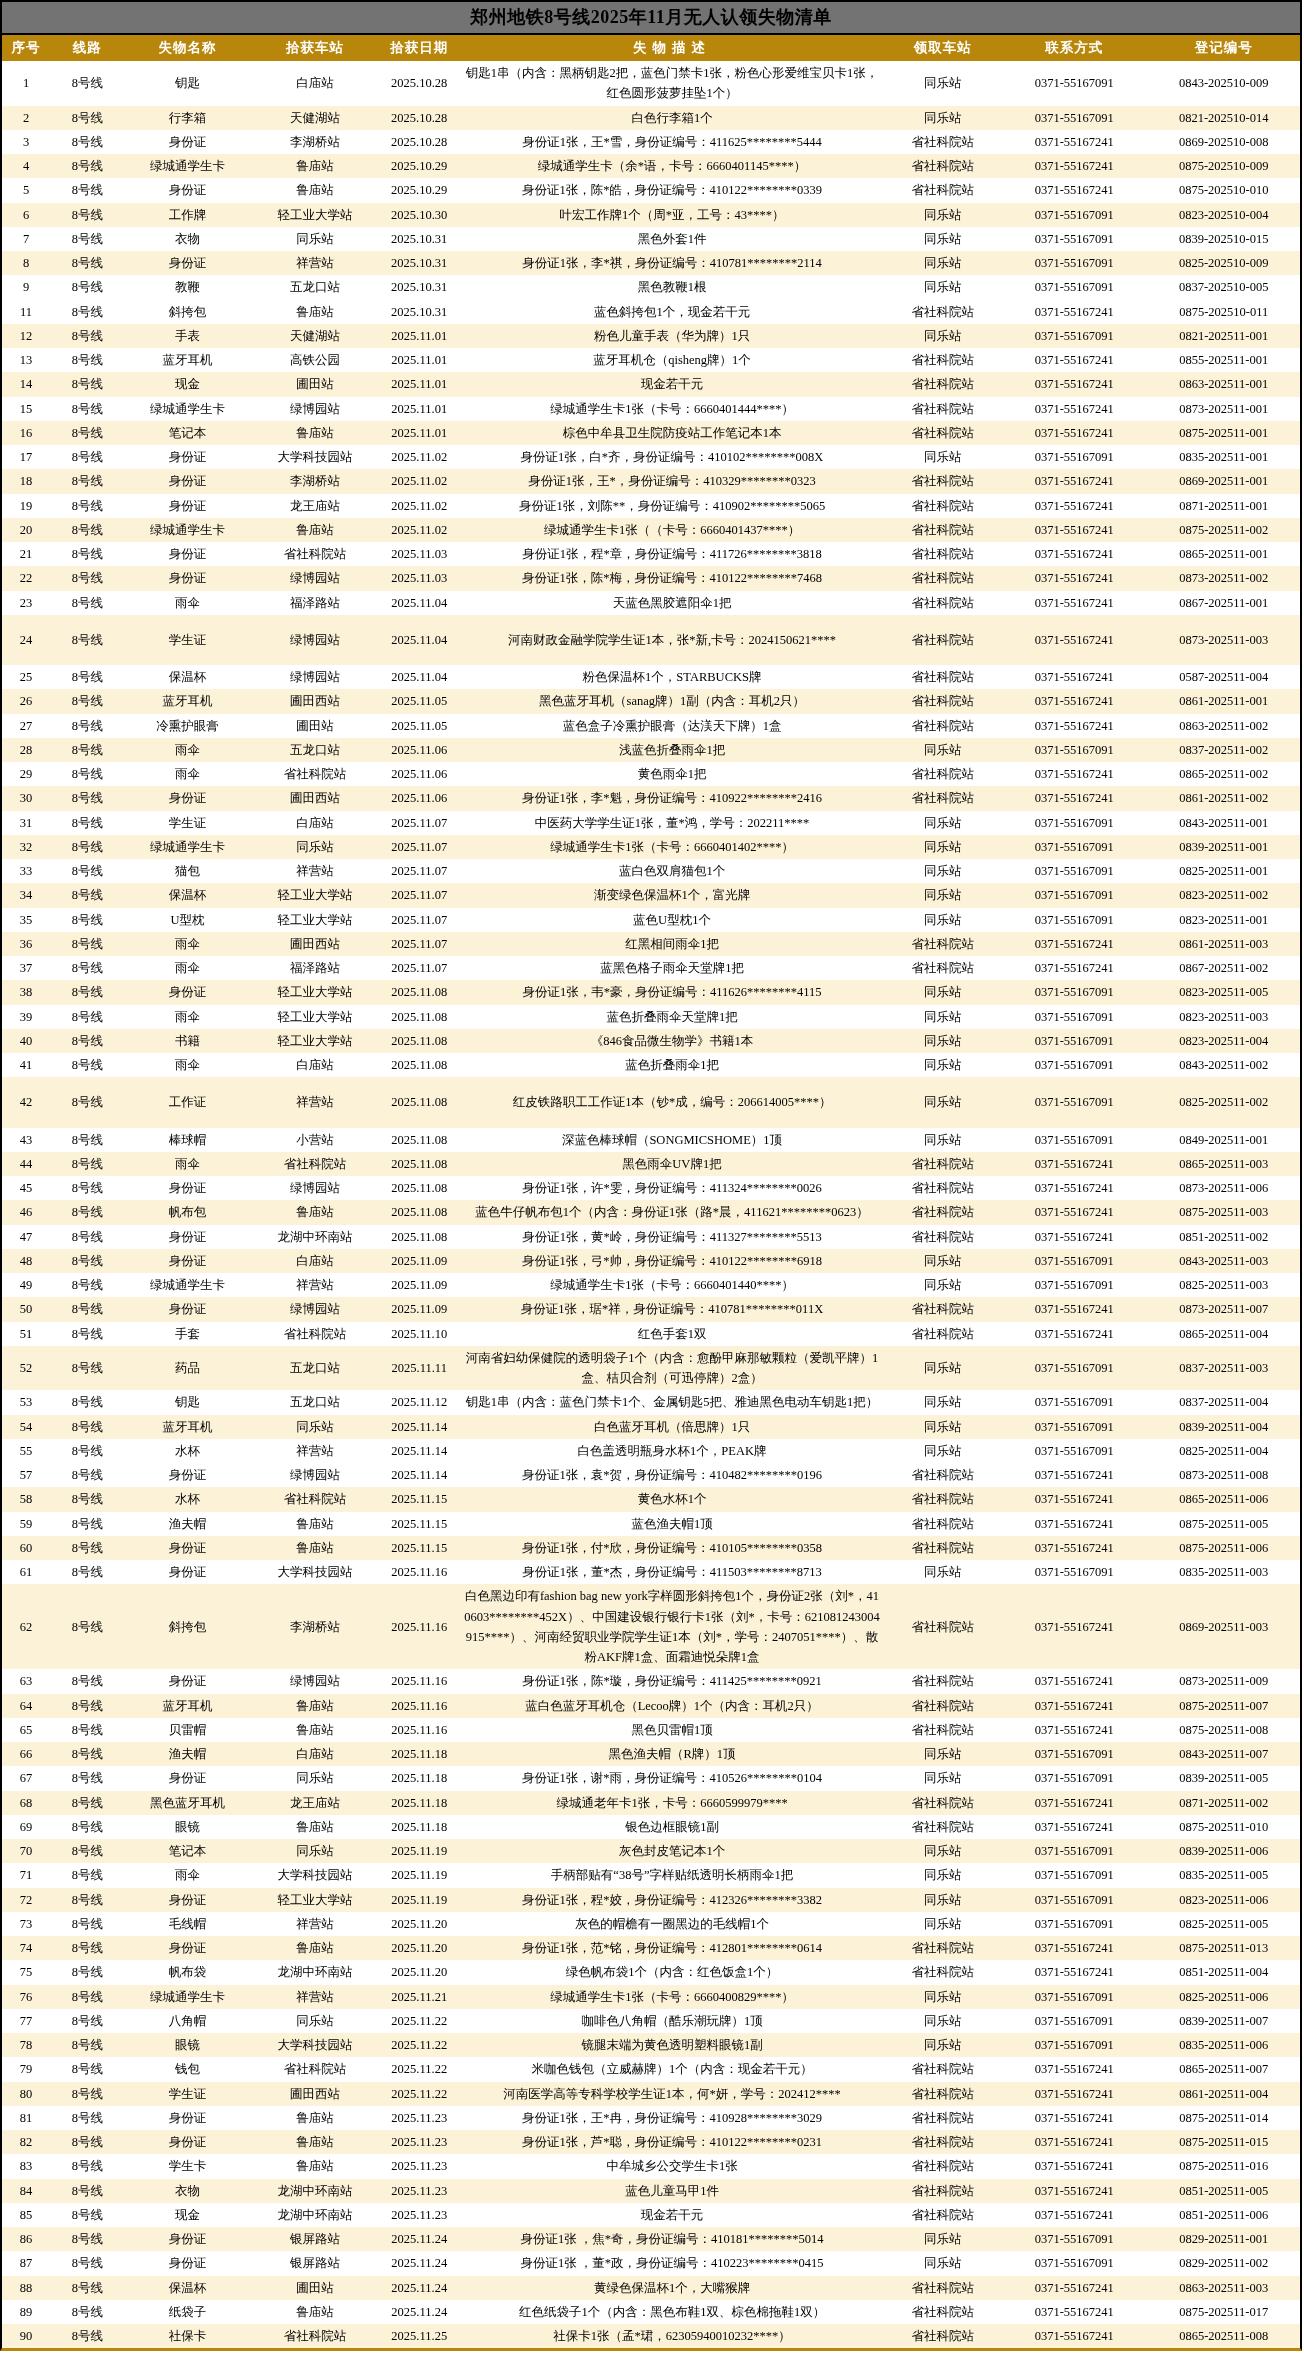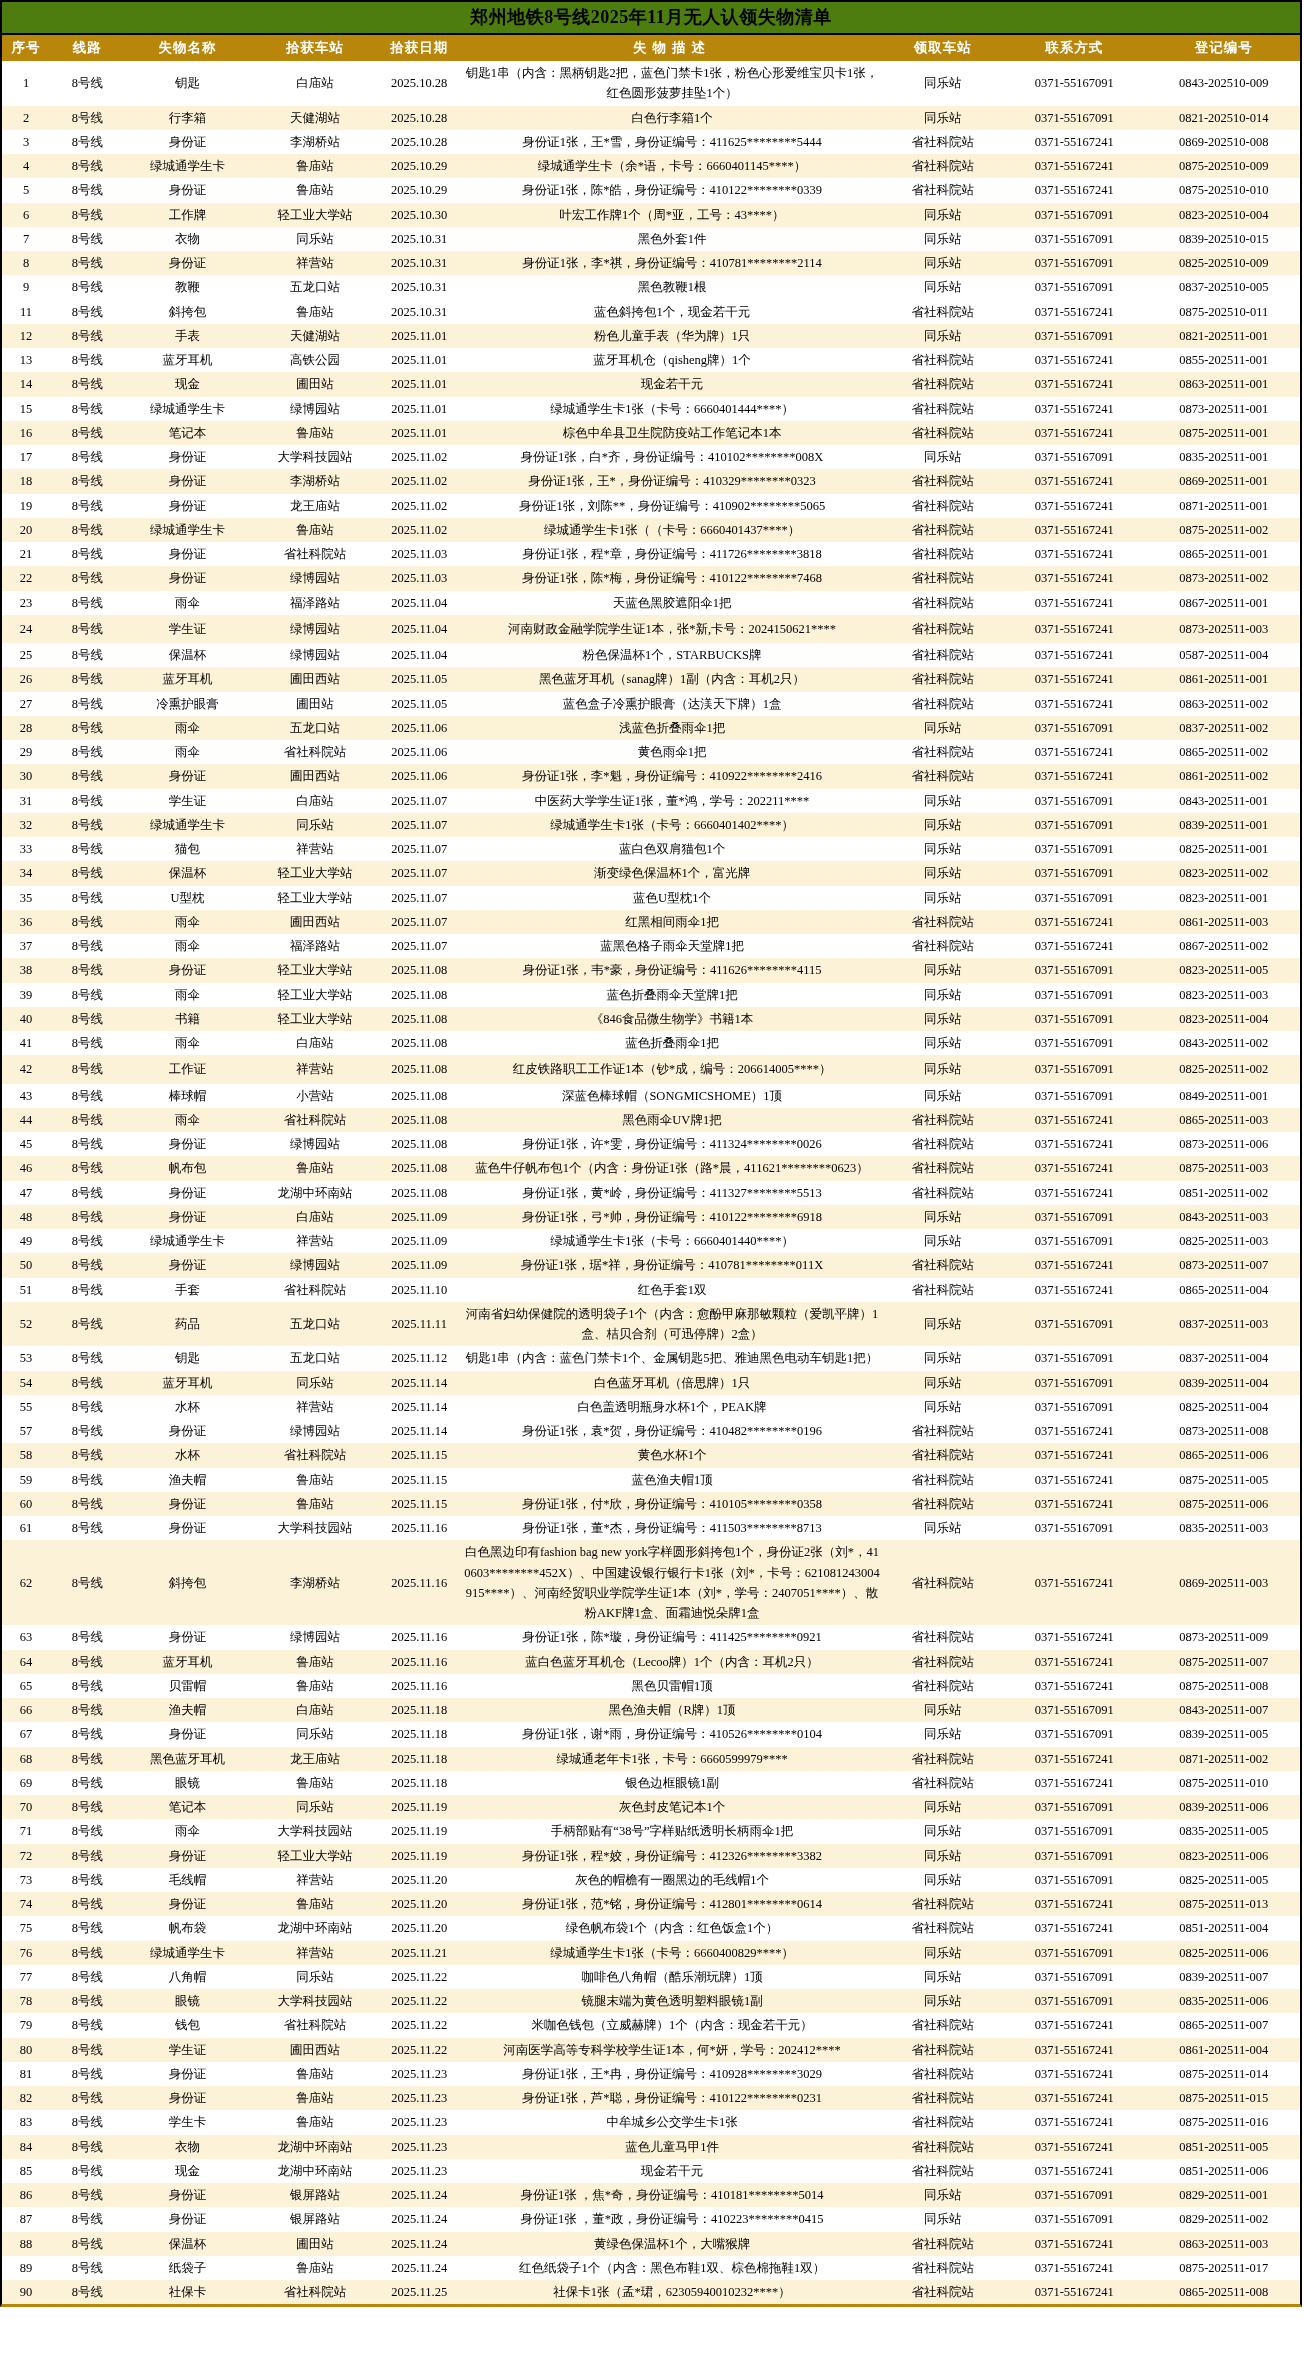--- a/index.html
+++ b/index.html
@@ -1,26 +1,26 @@
 <!DOCTYPE html>
 <html lang="zh"><head>
 <meta charset="utf-8">
 <style>
   html,body{margin:0;padding:0;background:#fff;}
   body{width:1304px;font-family:"Liberation Serif","DejaVu Serif",serif;color:#000;}
   .table-frame{width:1298px;margin:0;border:2px solid #000;border-bottom:3px solid #b8860b;background:#fff;}
-  .page-title{height:31px;line-height:31px;text-align:center;font-size:18px;font-weight:bold;letter-spacing:.5px;background:#4d7c0f;}
+  .page-title{height:31px;line-height:31px;text-align:center;font-size:18px;font-weight:bold;letter-spacing:.5px;background:#737373;}
   table{width:100%;border-collapse:collapse;table-layout:fixed;}
   thead tr{background:#b8860b;}
   thead th{color:#fff;font-size:13.5px;font-weight:bold;padding:4px 0;letter-spacing:1px;border-top:2px solid #000;margin-left:12px;}
   thead th:nth-child(6){letter-spacing:6px;}
   tbody td{font-size:12.5px;text-align:center;padding:2px 3px;line-height:1.62;height:17px;vertical-align:middle;word-break:break-all;}
   tbody tr.even{background:#fcf2d8;}
   tbody tr.odd{background:#ffffff;}
-  tbody tr.tall td{padding:4px 3px;}
+  tbody tr.tall td{padding:15px 3px;}
   col.c-no{width:48px}col.c-line{width:74px}col.c-item{width:126px}
   col.c-station{width:128px}col.c-date{width:80px}col.c-desc{width:424px}
   col.c-pickup{width:116px}col.c-phone{width:146px}col.c-reg{width:152px}
 </style>
 </head>
 <body>
 
 <div class="table-frame">
   <div class="page-title">郑州地铁8号线2025年11月无人认领失物清单</div>
   <table>

